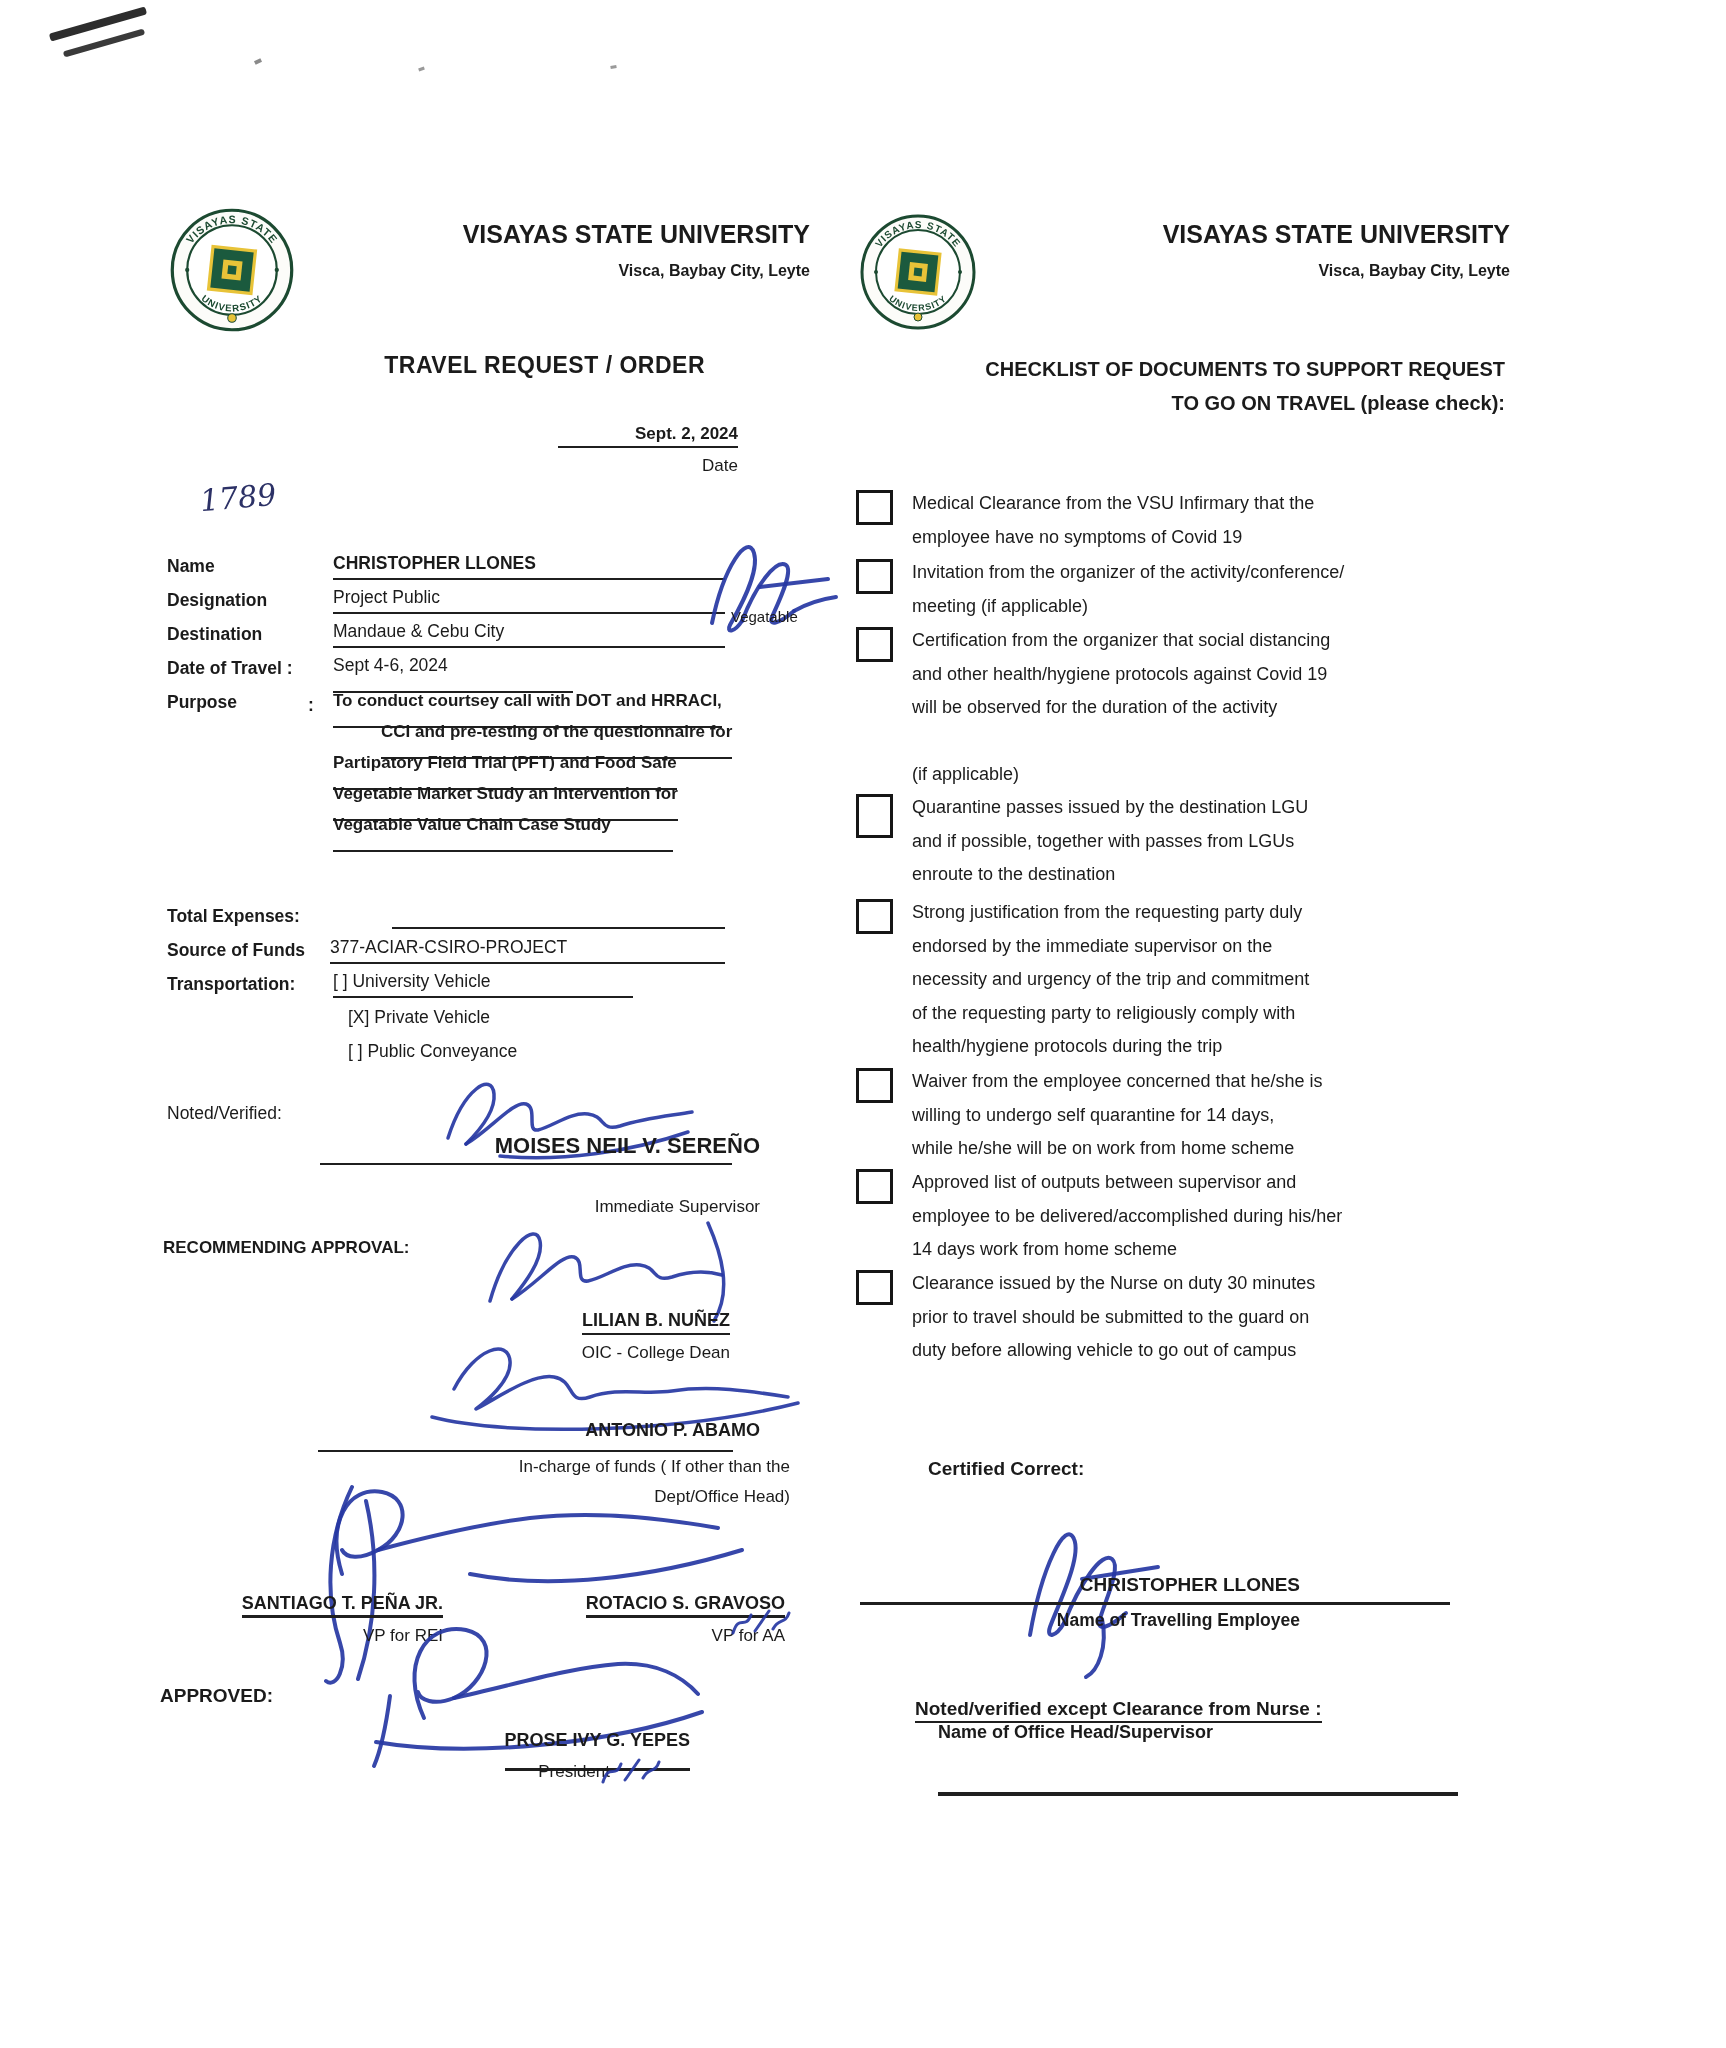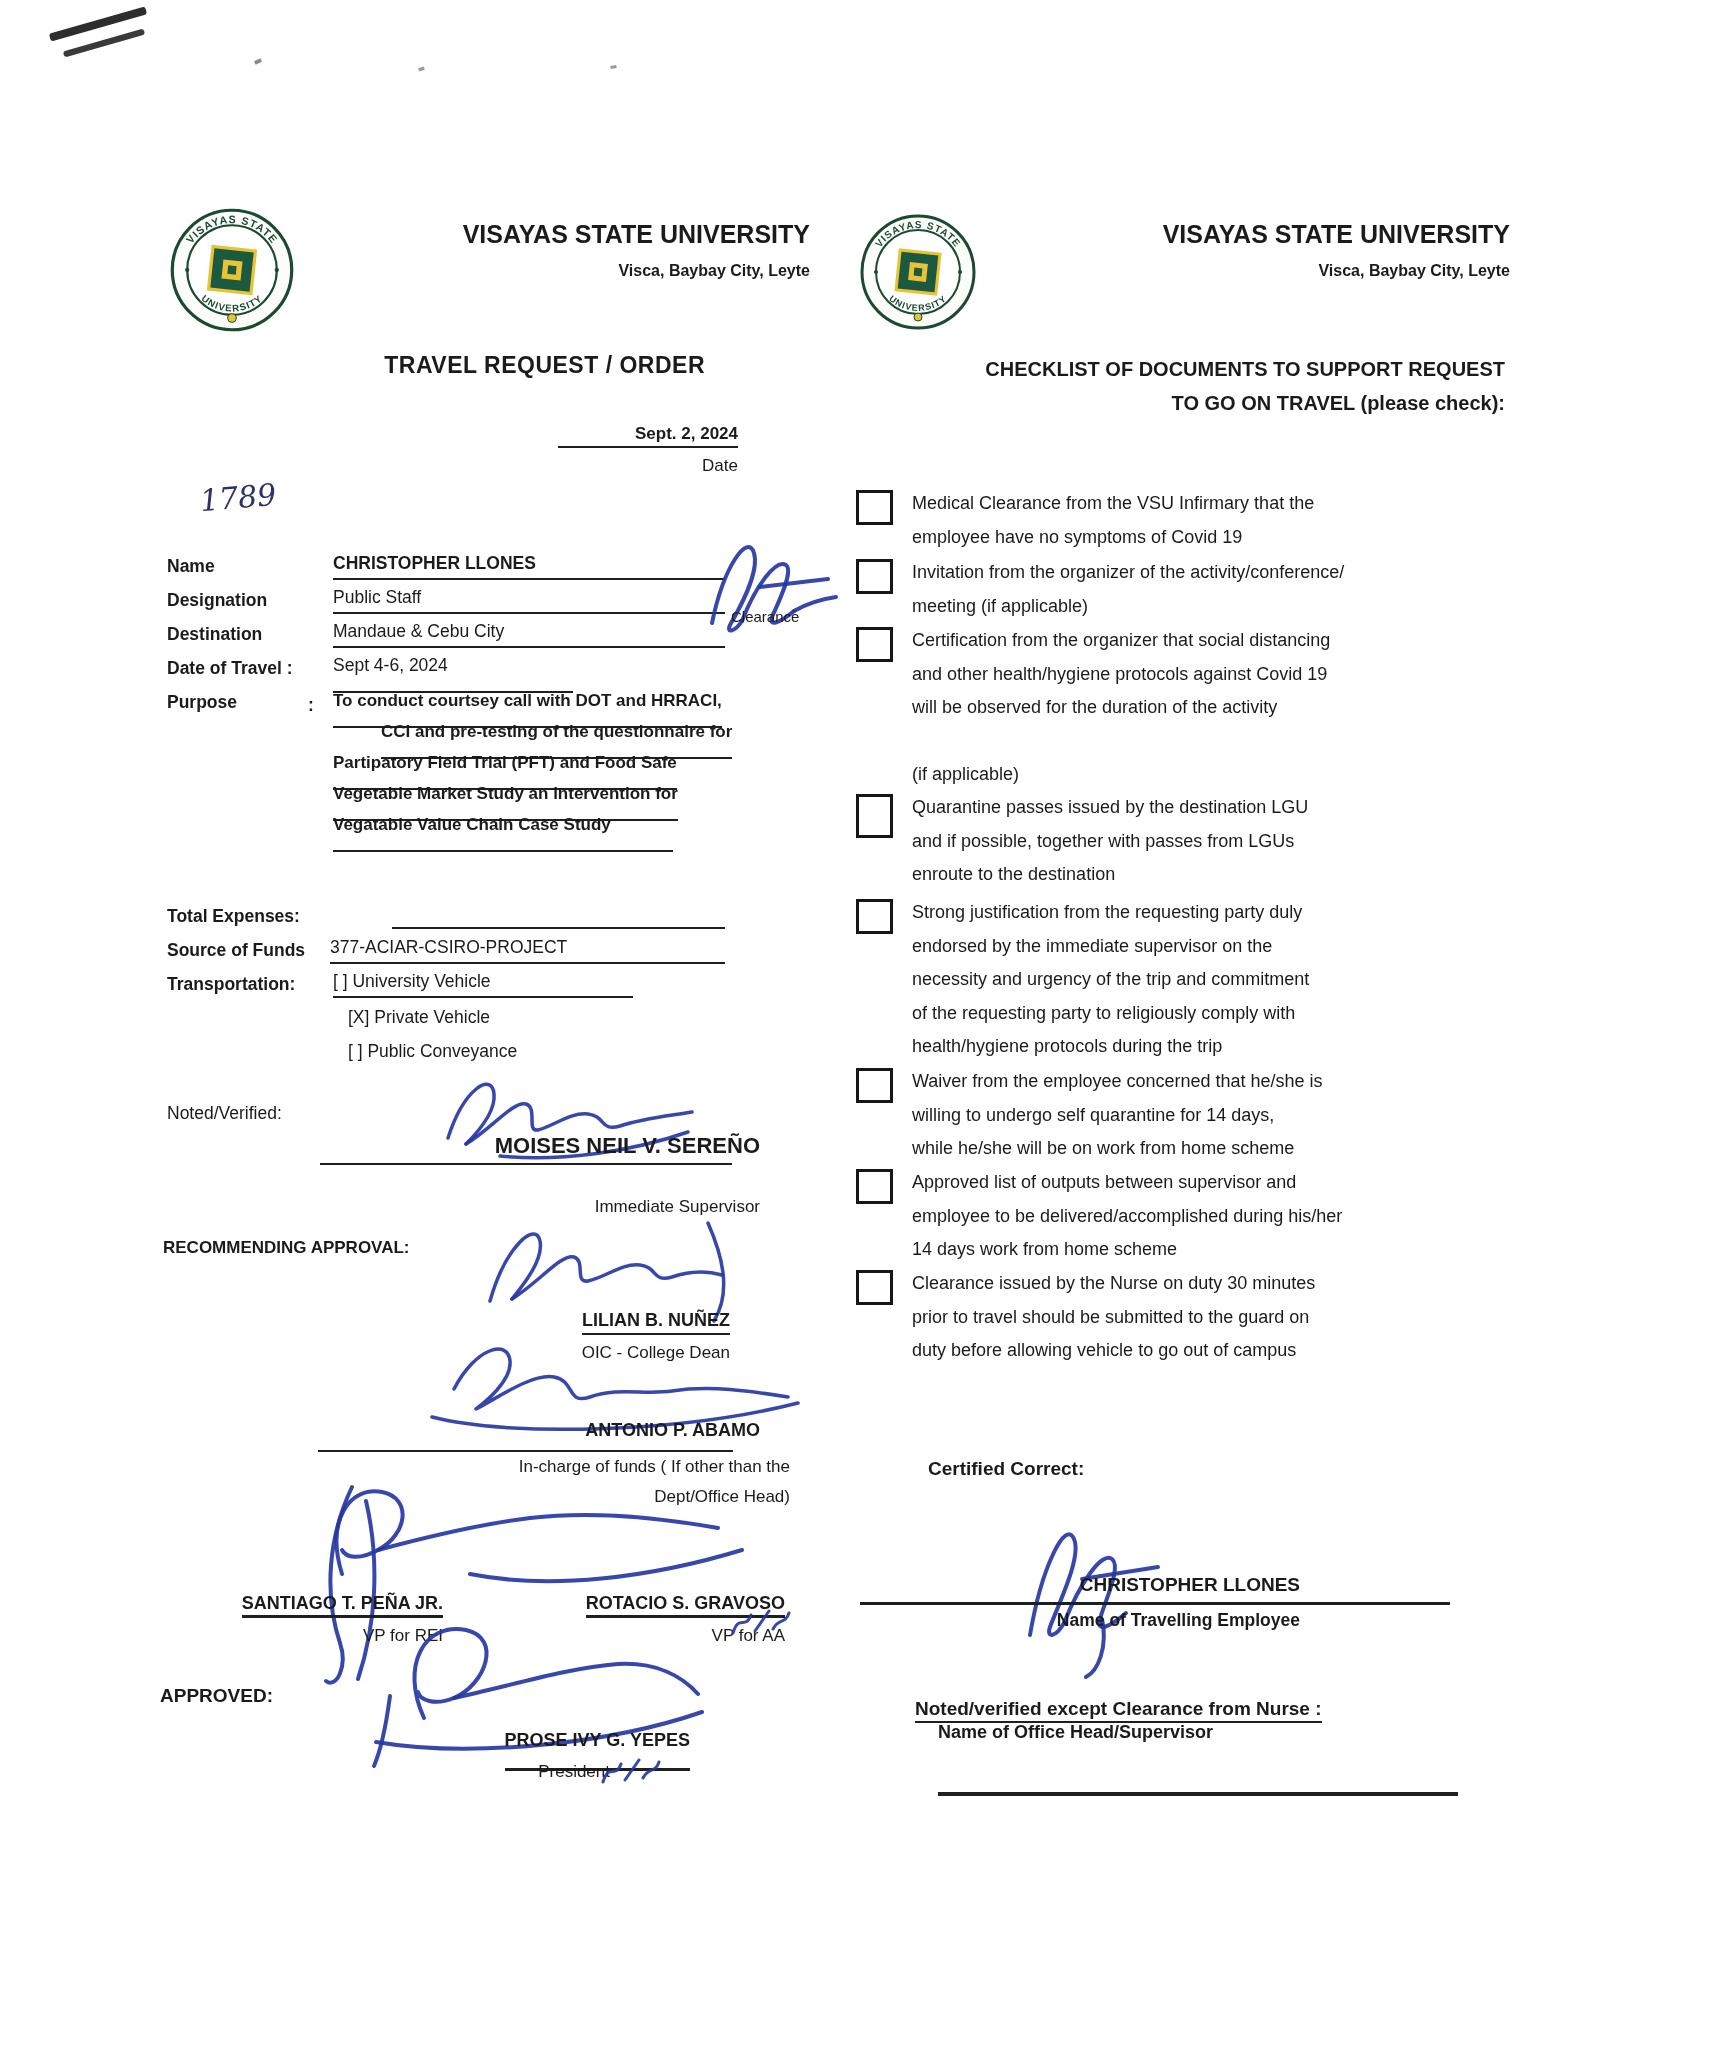--- a/index.html
+++ b/index.html
@@ -49,21 +49,21 @@
 
 <div class="abs c u2" style="left:558px;top:424px;width:180px;font-size:17px;font-weight:600;padding-bottom:2px;">Sept. 2, 2024</div>
 <div class="abs c" style="left:558px;top:456px;width:180px;font-size:17px;">Date</div>
 
 <div class="abs" style="left:200px;top:480px;font-size:30px;font-style:italic;color:#2c3166;transform:rotate(-5deg);font-family:'DejaVu Serif', serif;">1789</div>
 
 <div class="abs field-label" style="left:167px;top:556px;">Name</div>
 <div class="abs u2 b field-value" style="left:333px;top:553px;width:392px;padding-bottom:4px;">CHRISTOPHER LLONES</div>
 
 <div class="abs field-label" style="left:167px;top:590px;">Designation</div>
-<div class="abs u2 field-value" style="left:333px;top:587px;width:392px;padding-bottom:4px;">Public Staff</div>
+<div class="abs u2 field-value" style="left:333px;top:587px;width:392px;padding-bottom:4px;">Project Public</div>
 
 <div class="abs field-label" style="left:167px;top:624px;">Destination</div>
 <div class="abs u2 field-value" style="left:333px;top:621px;width:392px;padding-bottom:4px;">Mandaue &amp; Cebu City</div>
 
 <div class="abs field-label" style="left:167px;top:658px;">Date of Travel :</div>
 <div class="abs u2 field-value" style="left:333px;top:655px;width:240px;padding-bottom:15px;">Sept 4-6, 2024</div>
 
 <div class="abs field-label" style="left:167px;top:692px;">Purpose</div>
 <div class="abs field-label" style="left:308px;top:695px;">:</div>
 <div class="abs" style="left:333px;top:691px;width:430px;">
@@ -73,21 +73,21 @@
   <div style="height:31px;"><span class="purpose-line">Vegetable Market Study  an intervention for</span></div>
   <div style="height:31px;"><span class="purpose-line">Vegatable Value Chain Case Study</span></div>
 </div>
 
 <svg class="sig" style="left:690px;top:525px;" width="160" height="120" viewBox="0 0 160 120">
   <path d="M22 98 C 34 40 58 8 64 28 C 70 48 48 86 40 100 C 36 108 44 108 52 96" stroke-width="4"></path>
   <path d="M52 96 C 66 60 86 34 96 40 C 104 46 88 78 82 92 C 78 102 90 98 104 86" stroke-width="4"></path>
   <path d="M70 62 L 138 54" stroke-width="4"></path>
   <path d="M104 86 C 118 78 132 74 146 72" stroke-width="4"></path>
 </svg>
-<div class="abs" style="left:731px;top:608px;font-size:15px;">Clearance</div>
+<div class="abs" style="left:731px;top:608px;font-size:15px;">Vegatable</div>
 
 <div class="abs field-label" style="left:167px;top:906px;">Total Expenses:</div>
 <div class="abs u2" style="left:392px;top:903px;width:333px;height:24px;"></div>
 
 <div class="abs field-label" style="left:167px;top:940px;">Source of Funds</div>
 <div class="abs u2 field-value" style="left:330px;top:937px;width:395px;padding-bottom:4px;">377-ACIAR-CSIRO-PROJECT</div>
 
 <div class="abs field-label" style="left:167px;top:974px;">Transportation:</div>
 <div class="abs u2 field-value" style="left:333px;top:971px;width:300px;padding-bottom:4px;">[  ] University Vehicle</div>
 <div class="abs field-value" style="left:348px;top:1007px;">[X] Private Vehicle</div>

